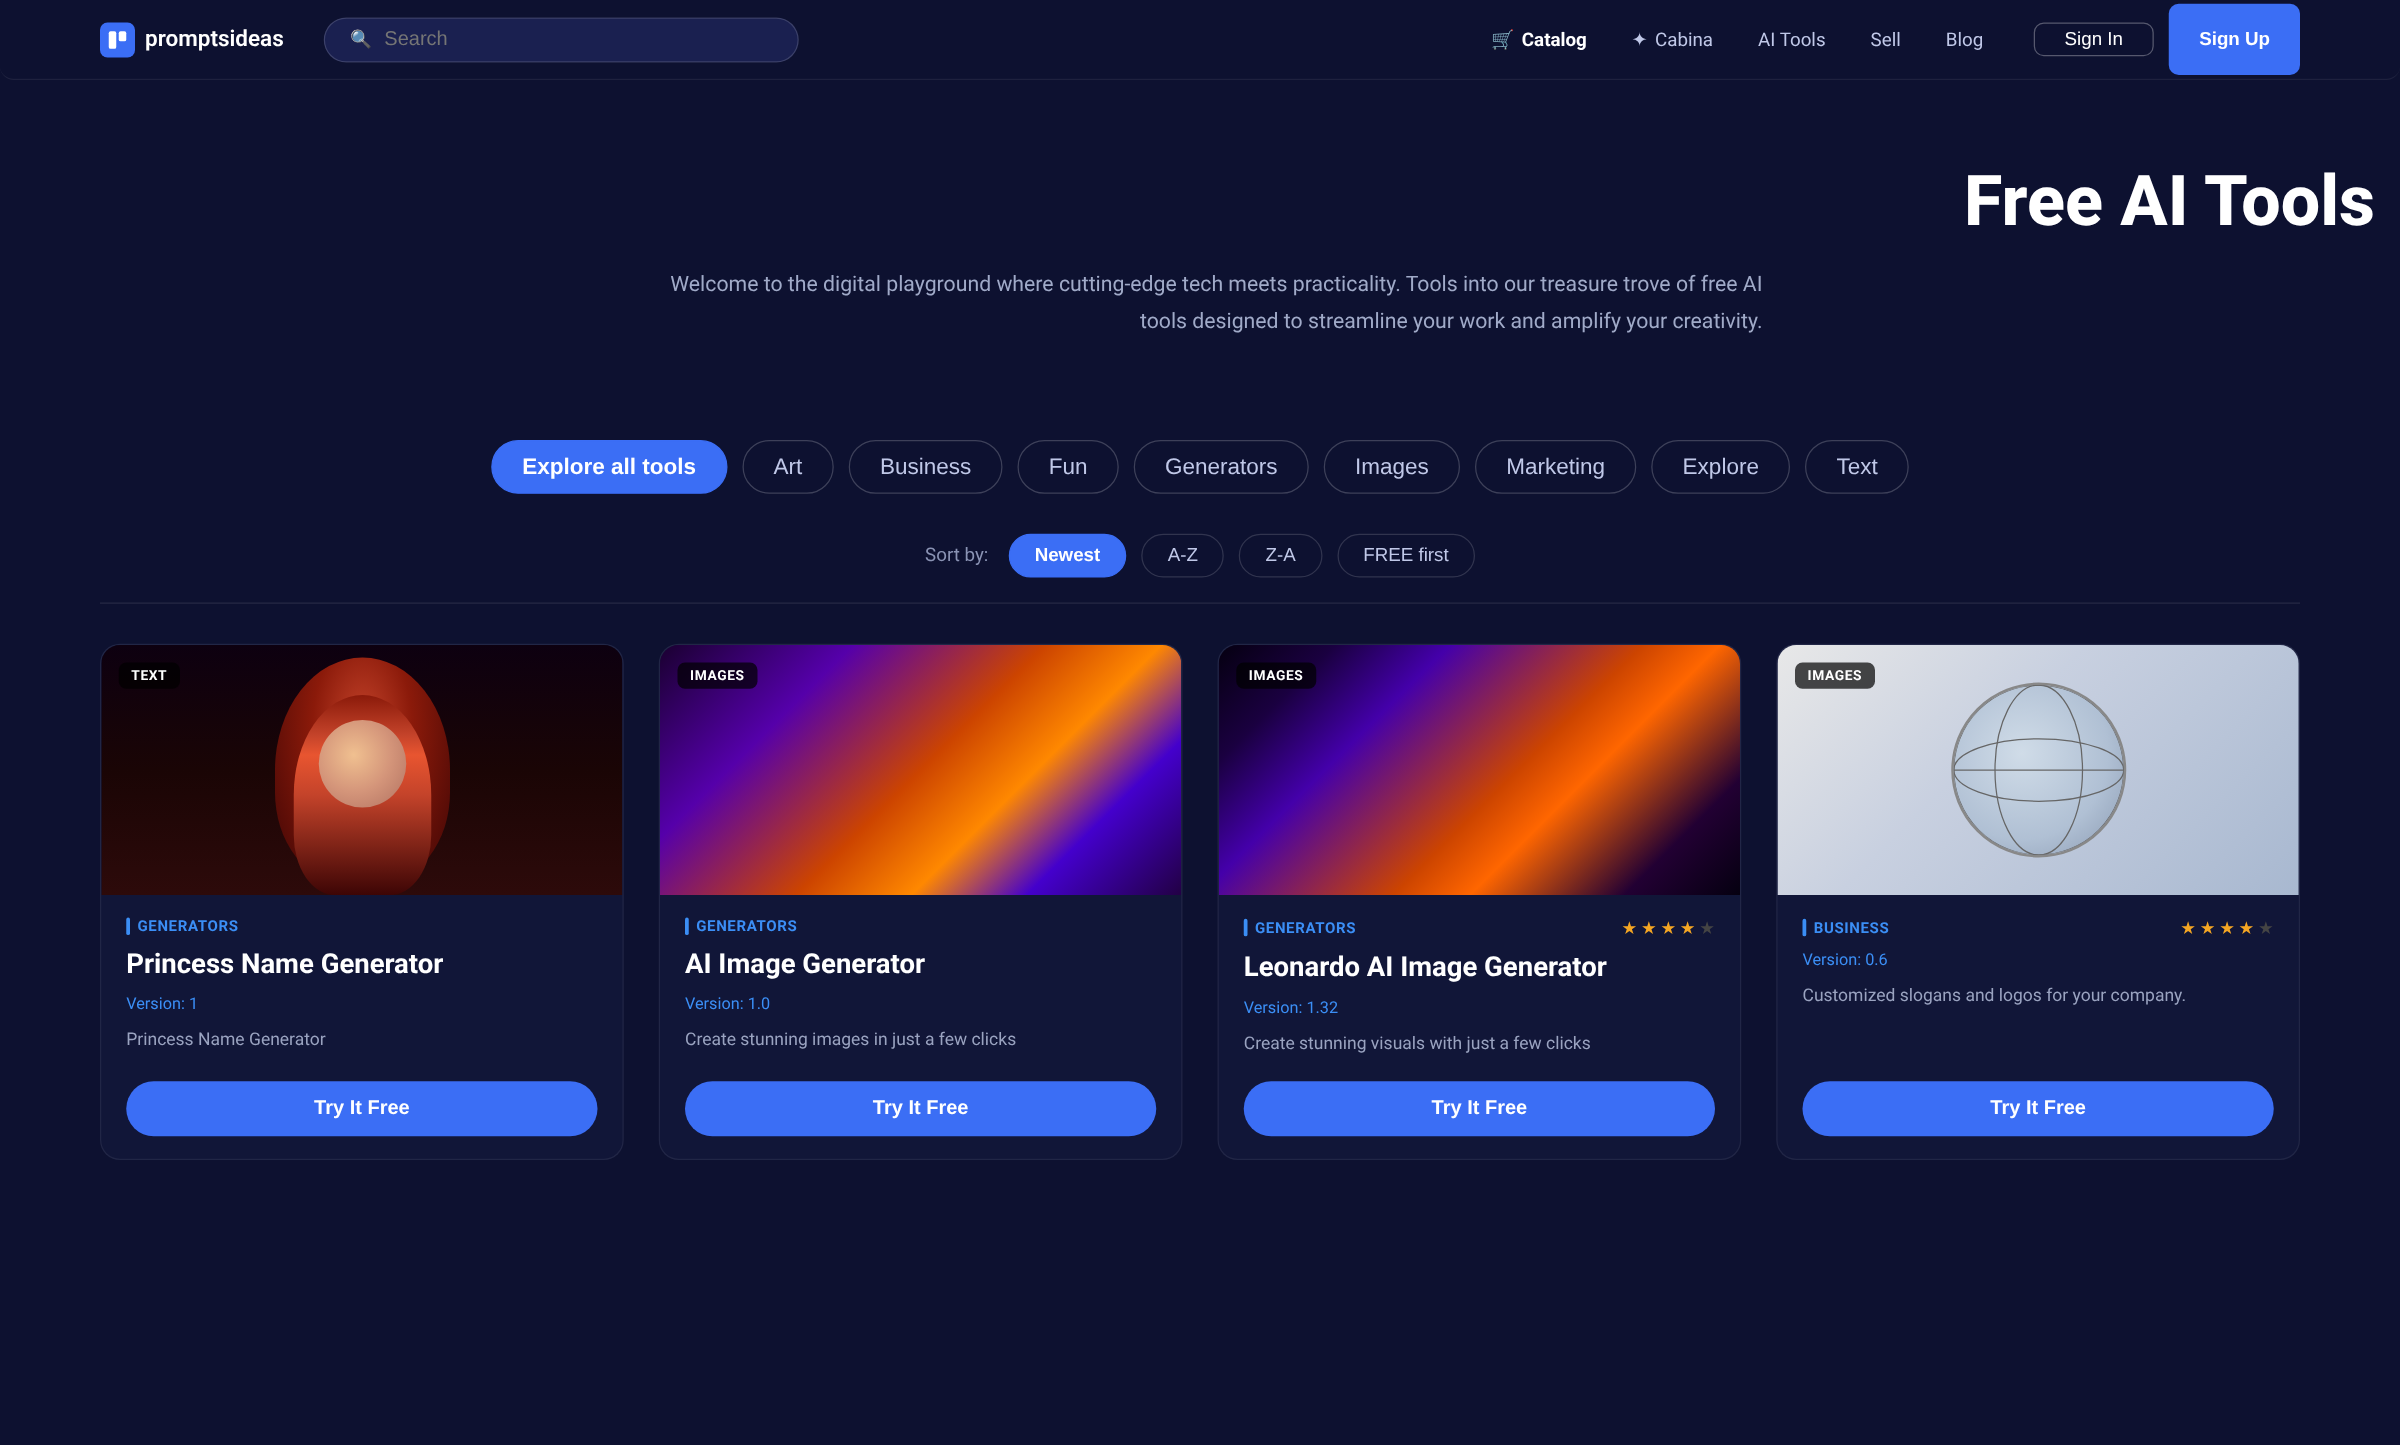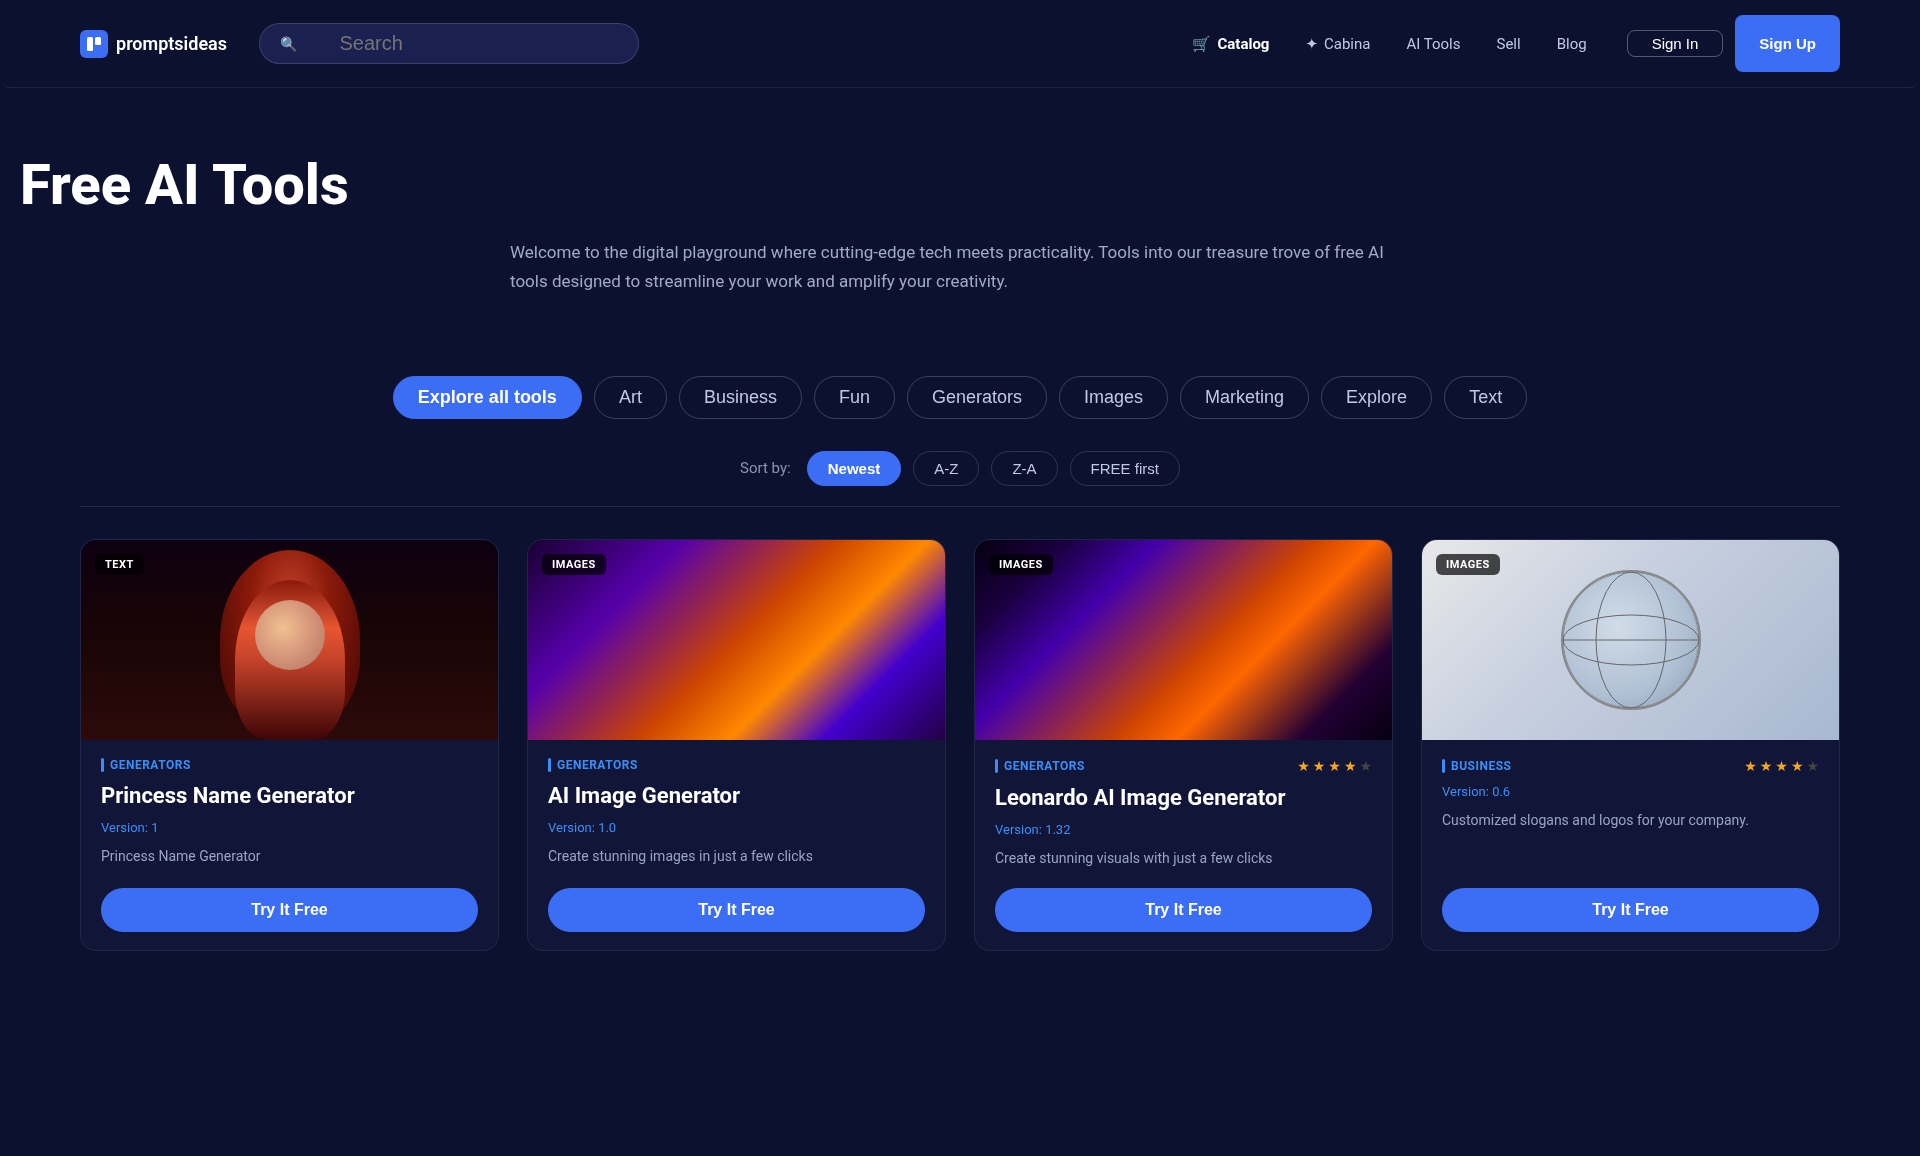--- a/index.html
+++ b/index.html
@@ -9,21 +9,21 @@
       font-family: -apple-system, BlinkMacSystemFont, 'Segoe UI', Roboto, sans-serif;
       min-height: 1156px;
       width: 1920px;
     }
 
     
     .navbar {
       display: flex;
       align-items: center;
       padding: 0 80px;
-      height: 88px;
+      height: 64px;
       background-color: #0d1130;
       border-bottom: 1px solid rgba(255,255,255,0.07);
       border-radius: 11px;
     }
     .logo {
       display: flex;
       align-items: center;
       gap: 8px;
       margin-right: 32px;
     }
@@ -53,23 +53,22 @@
       padding: 8px 20px;
       width: 380px;
       gap: 10px;
       margin-right: auto;
     }
     .search-bar input {
       background: transparent;
       border: none;
       outline: none;
       color: #9aa3c0;
-      font-size: 20px;
+      font-size: 16px;
       width: 100%;
-      margin-left: 32px;
     }
     .search-icon-svg {
       color: #9aa3c0;
       font-size: 14px;
     }
     .nav-links {
       display: flex;
       align-items: center;
       gap: 36px;
       margin-right: 40px;
@@ -112,21 +111,21 @@
       color: #ffffff;
       padding: 20px 24px;
       border-radius: 8px;
       font-size: 15px;
       font-weight: 600;
       cursor: pointer;
     }
 
     
     .hero {
-      text-align: left;
+      text-align: right;
       padding: 64px 20px 40px;
     }
     .hero h1 {
       font-size: 56px;
       font-weight: 800;
       color: #ffffff;
       margin-bottom: 20px;
     }
     .hero p {
       font-size: 17px;

